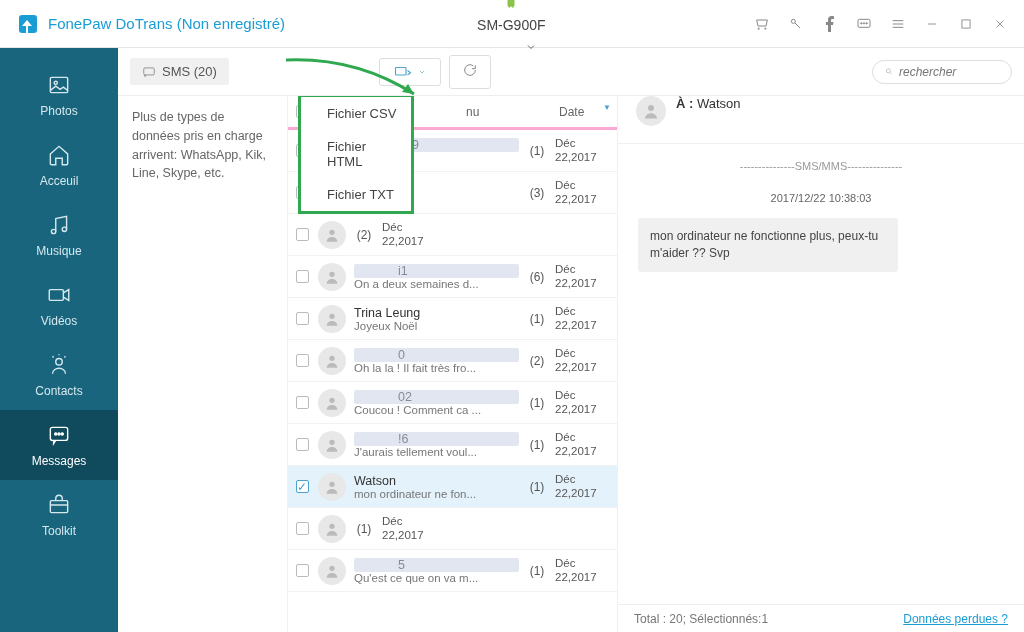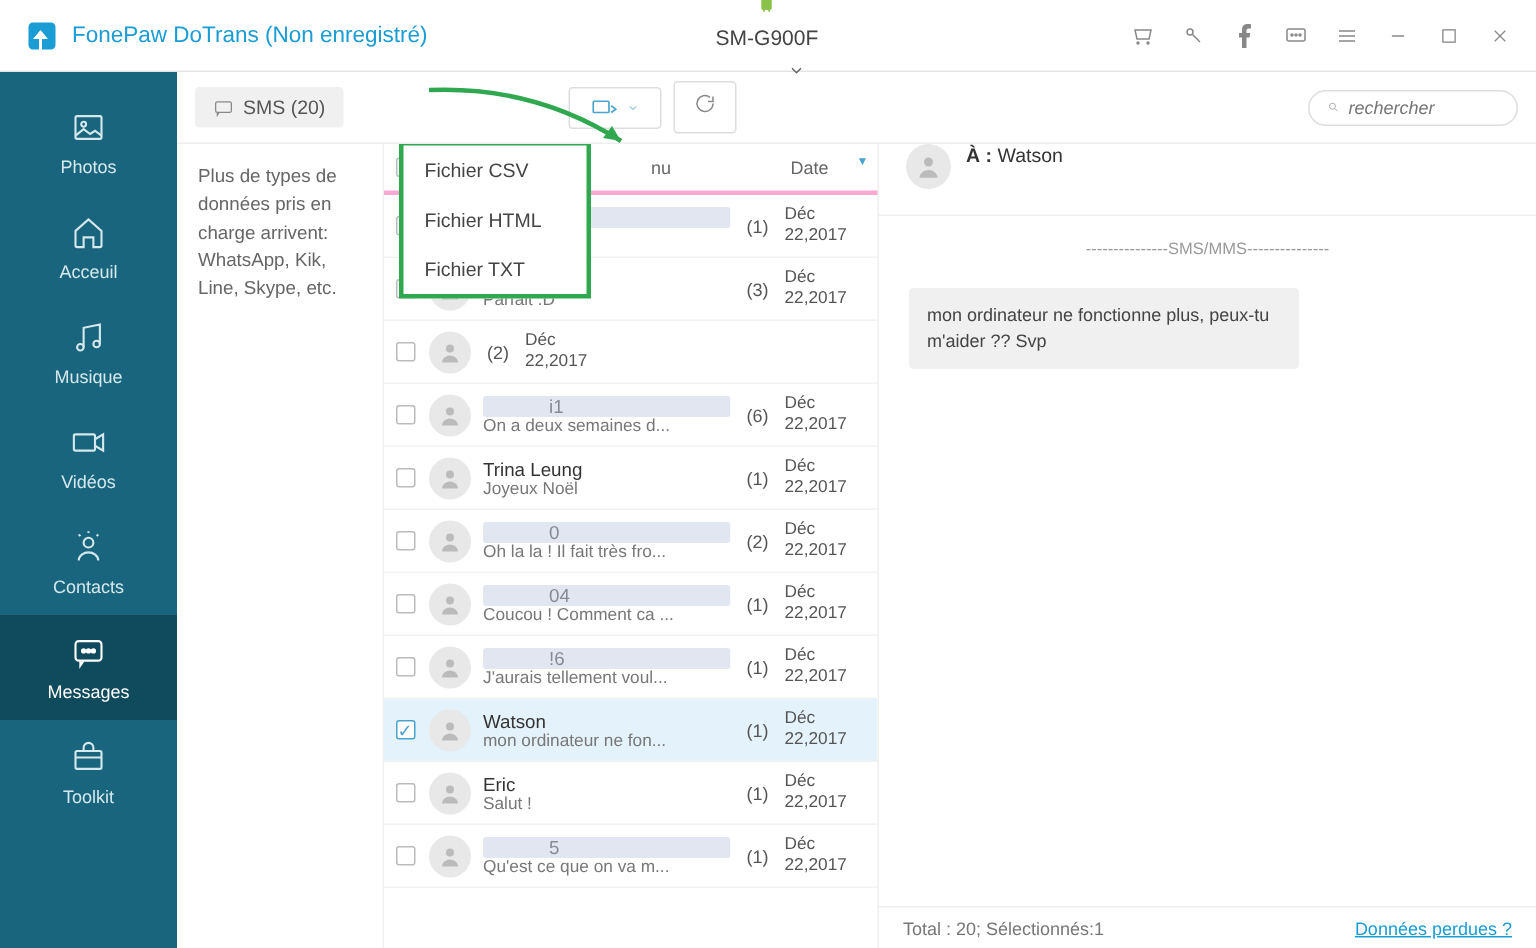--- a/index.html
+++ b/index.html
@@ -26,21 +26,21 @@
 .sms-badge { background: #f0f0f0; border-radius: 3px; padding: 6px 12px; font-size: 13px; color: #555; display: flex; align-items: center; gap: 6px; text-align: right; }
 .export-btn { margin-left: 150px; border: 1px solid #ddd; border-radius: 3px; padding: 6px 14px; display: flex; align-items: center; gap: 6px; cursor: pointer; color: #4aa3cc; }
 .refresh-btn { margin-left: 8px; border: 1px solid #ddd; border-radius: 3px; padding: 6px 12px; cursor: pointer; color: #888; }
 .search-box { margin-left: auto; border: 1px solid #ddd; border-radius: 14px; padding: 4px 12px; display: flex; align-items: center; gap: 6px; width: 140px; }
 .search-box input { border: none; outline: none; font-size: 12px; width: 100px; color: #888; font-style: italic; }
 
 .arrow-annot { position: absolute; left: 158px; top: 4px; width: 150px; height: 60px; pointer-events: none; }
 
 .body { flex: 1; display: flex; overflow: hidden; }
 
-.left-col { width: 138px; padding: 12px 14px; font-size: 12.5px; color: #666; line-height: 1.5; border-right: 1px solid #f0f0f0; }
+.left-col { width: 170px; padding: 12px 14px; font-size: 12.5px; color: #666; line-height: 1.5; border-right: 1px solid #f0f0f0; }
 
 .mid-col { width: 330px; border-right: 1px solid #f0f0f0; display: flex; flex-direction: column; position: relative; }
 
 .list-head { height: 34px; display: flex; align-items: center; border-bottom: 3px solid #f9a8d4; font-size: 12px; color: #666; }
 .col-chk { width: 28px; display: flex; justify-content: center; }
 .col-name { flex: 1; padding-left: 6px; }
 .col-ct { width: 36px; text-align: center; }
 .col-date { width: 62px; padding-left: 4px; position: relative; }
 .date-sort { color: #4aa3cc; font-size: 8px; position: absolute; top: -2px; right: 6px; }
 
@@ -50,21 +50,21 @@
 .avatar { width: 28px; height: 28px; border-radius: 50%; background: #e8e8e8; display: flex; align-items: center; justify-content: center; color: #bbb; margin-left: 2px; }
 .msg-txt { flex: 1; padding-left: 8px; overflow: hidden; }
 .msg-name { color: #333; font-size: 12.5px; white-space: nowrap; overflow: hidden; text-overflow: ellipsis; }
 .msg-prev { color: #777; font-size: 11.5px; white-space: nowrap; overflow: hidden; text-overflow: ellipsis; }
 .msg-ct { width: 36px; text-align: center; color: #555; }
 .msg-date { width: 62px; color: #555; font-size: 11.5px; line-height: 1.2; }
 
 .chk { width: 13px; height: 13px; border: 1px solid #bbb; border-radius: 2px; display: inline-flex; align-items: center; justify-content: center; background: #fff; }
 .chk.on { border-color: #4aa3cc; color: #4aa3cc; }
 
-.export-menu { position: absolute; left: 10px; top: -2px; width: 128px; background: #fff; border: 3px solid #2fa84f; z-index: 10; }
+.export-menu { position: absolute; left: 10px; top: -2px; width: 116px; background: #fff; border: 3px solid #2fa84f; z-index: 10; padding-left: 12px; }
 .export-menu div { padding: 9px 14px; font-size: 13px; color: #444; cursor: pointer; }
 
 .right-col { flex: 1; display: flex; flex-direction: column; }
 .convo-head { height: 48px; display: flex; padding: 0 16px; border-bottom: 1px solid #f0f0f0; gap: 10px; }
 .convo-head .avatar { width: 30px; height: 30px; }
 .convo-head .to { font-size: 13px; color: #333; }
 .convo-head .to b { font-weight: bold; }
 .convo-body { flex: 1; padding: 16px 20px; font-size: 12px; }
 .sms-div { text-align: center; color: #999; font-size: 11px; margin-bottom: 20px; }
 .sms-time { text-align: center; color: #666; font-size: 11px; margin-bottom: 14px; }
@@ -356,21 +356,21 @@
               <div class="col-chk">
                 <span class="chk"></span>
               </div>
               <div class="avatar">
                 <svg width="16" height="16" viewBox="0 0 24 24" fill="currentColor">
                   <circle cx="12" cy="8" r="4"></circle>
                   <path d="M4 22c0-4 4-7 8-7s8 3 8 7"></path>
                 </svg>
               </div>
               <div class="msg-txt">
-                <div class="msg-name blur">04</div>
+                <div class="msg-name blur">02</div>
                 <div class="msg-prev">Coucou ! Comment ca ...</div>
               </div>
               <div class="msg-ct">(1)</div>
               <div class="msg-date">Déc<br>22,2017</div>
             </div>
             <div class="msg-row">
               <div class="col-chk">
                 <span class="chk"></span>
               </div>
               <div class="avatar">
@@ -405,24 +405,20 @@
             </div>
             <div class="msg-row">
               <div class="col-chk">
                 <span class="chk"></span>
               </div>
               <div class="avatar">
                 <svg width="16" height="16" viewBox="0 0 24 24" fill="currentColor">
                   <circle cx="12" cy="8" r="4"></circle>
                   <path d="M4 22c0-4 4-7 8-7s8 3 8 7"></path>
                 </svg>
-              </div>
-              <div class="msg-txt">
-                <div class="msg-name">Eric</div>
-                <div class="msg-prev">Salut !</div>
               </div>
               <div class="msg-ct">(1)</div>
               <div class="msg-date">Déc<br>22,2017</div>
             </div>
             <div class="msg-row">
               <div class="col-chk">
                 <span class="chk"></span>
               </div>
               <div class="avatar">
                 <svg width="16" height="16" viewBox="0 0 24 24" fill="currentColor">
@@ -445,20 +441,21 @@
           <div class="avatar">
               <svg width="18" height="18" viewBox="0 0 24 24" fill="currentColor">
                 <circle cx="12" cy="8" r="4"></circle>
                 <path d="M4 22c0-4 4-7 8-7s8 3 8 7"></path>
               </svg>
             </div>
           <div class="to"><b>À :</b> <span>Watson</span></div>
         </div>
         <div class="convo-body">
           <div class="sms-div">---------------SMS/MMS---------------</div>
+          <div class="sms-time">2017/12/22 10:38:03</div>
           <div class="bubble">mon ordinateur ne fonctionne plus, peux-tu m'aider ?? Svp</div>
         </div>
         <div class="footer">
           <span>Total : 20; Sélectionnés:1</span>
           <span class="lost">Données perdues ?</span>
         </div>
       </div>
     </div>
   </div>
 </div>

